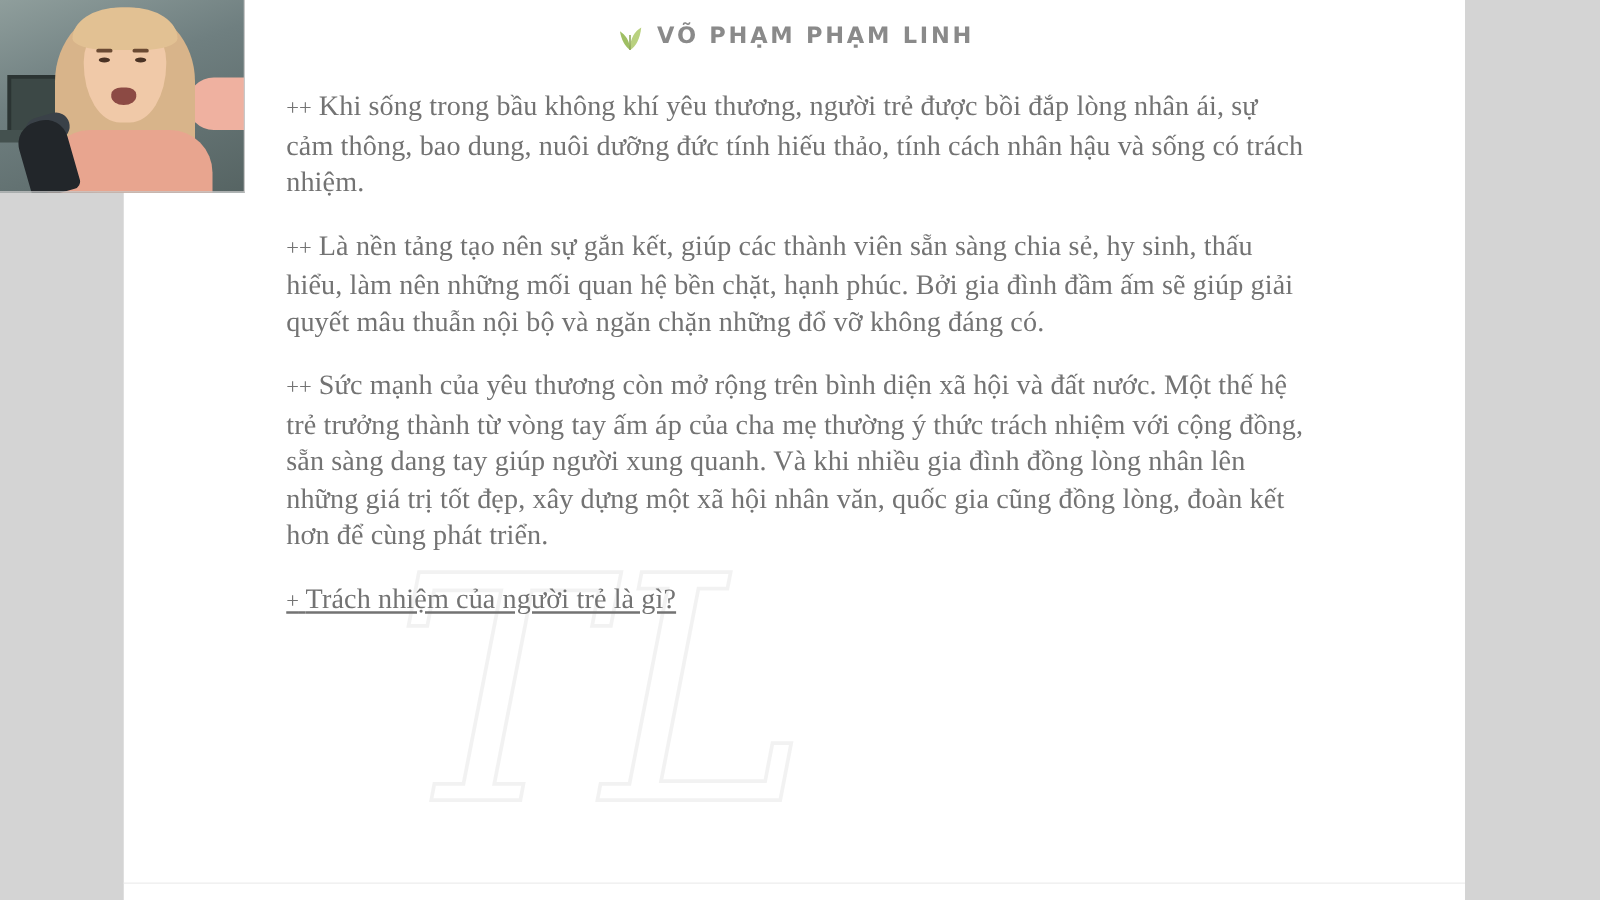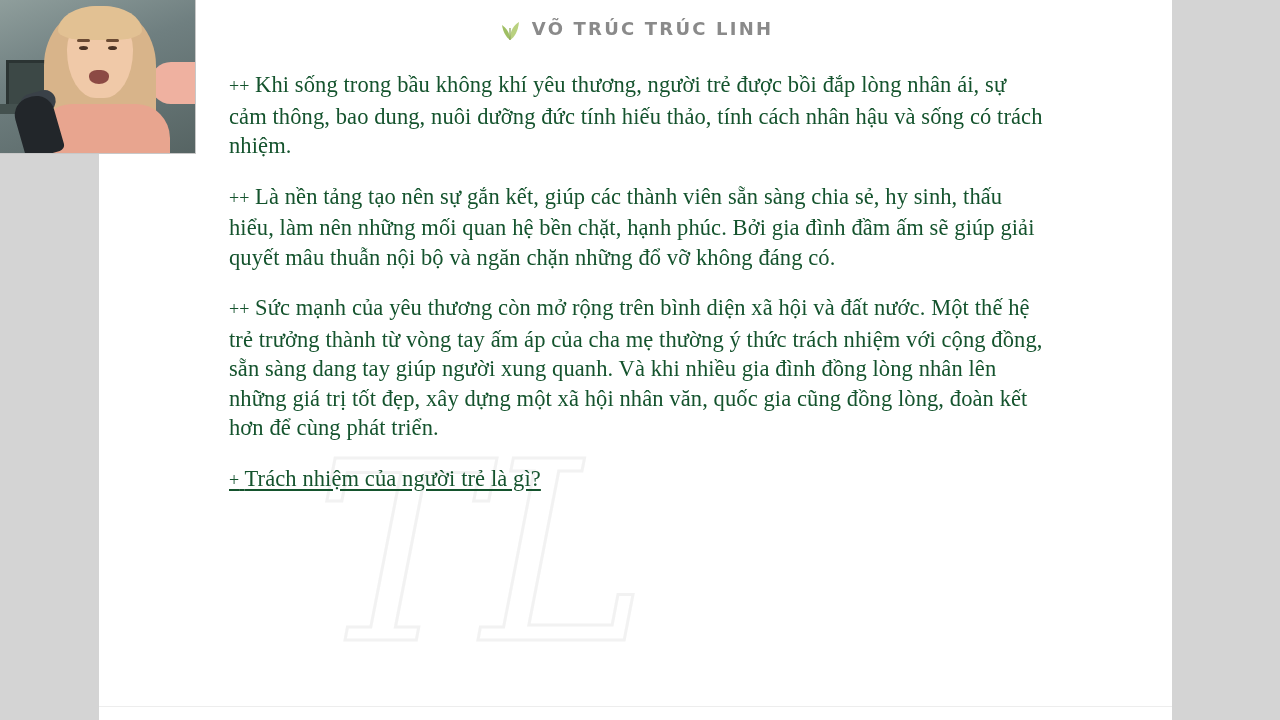--- a/index.html
+++ b/index.html
@@ -69,21 +69,21 @@
     letter-spacing: 2.2px;
     color: #8a8a8a;
     font-weight: 700;
   }
   
   #content {
     position: absolute;
     left: 130px;
     top: 70px;
     width: 820px;
-    color: #14532d;
+    color: #737373;
   }
   .para {
     font-size: 22.5px;
     line-height: 29.5px;
     margin: 0 0 21px 0;
     text-align: left;
     letter-spacing: 0.1px;
   }
   .para .mk {
     font-size: 18px;
@@ -255,21 +255,21 @@
     </div>
 
     <div id="brand">
       <span class="leaf-ico">
         <svg viewBox="0 0 24 28" width="24" height="28" aria-hidden="true">
           <path d="M12 26 C12 18 8 14 4 11 C5 18 8 23 12 26 Z" fill="#9fbf63"></path>
           <path d="M12 26 C12 16 16 11 21 8 C20 17 17 23 12 26 Z" fill="#b9d17f"></path>
           <path d="M11.4 26 L11.4 14 L12.6 14 L12.6 26 Z" fill="#8aa352"></path>
         </svg>
       </span>
-      <span class="brand-text">VÕ TRÚC TRÚC LINH</span>
+      <span class="brand-text">VÕ PHẠM PHẠM LINH</span>
     </div>
 
     <div id="content">
 
       <p class="para">
         <span class="mk">++</span>
         <span>Khi sống trong bầu không khí yêu thương, người trẻ được bồi đắp lòng nhân ái, sự cảm thông, bao dung, nuôi dưỡng đức tính hiếu thảo, tính cách nhân hậu và sống có trách nhiệm.</span>
       </p>
 
 

